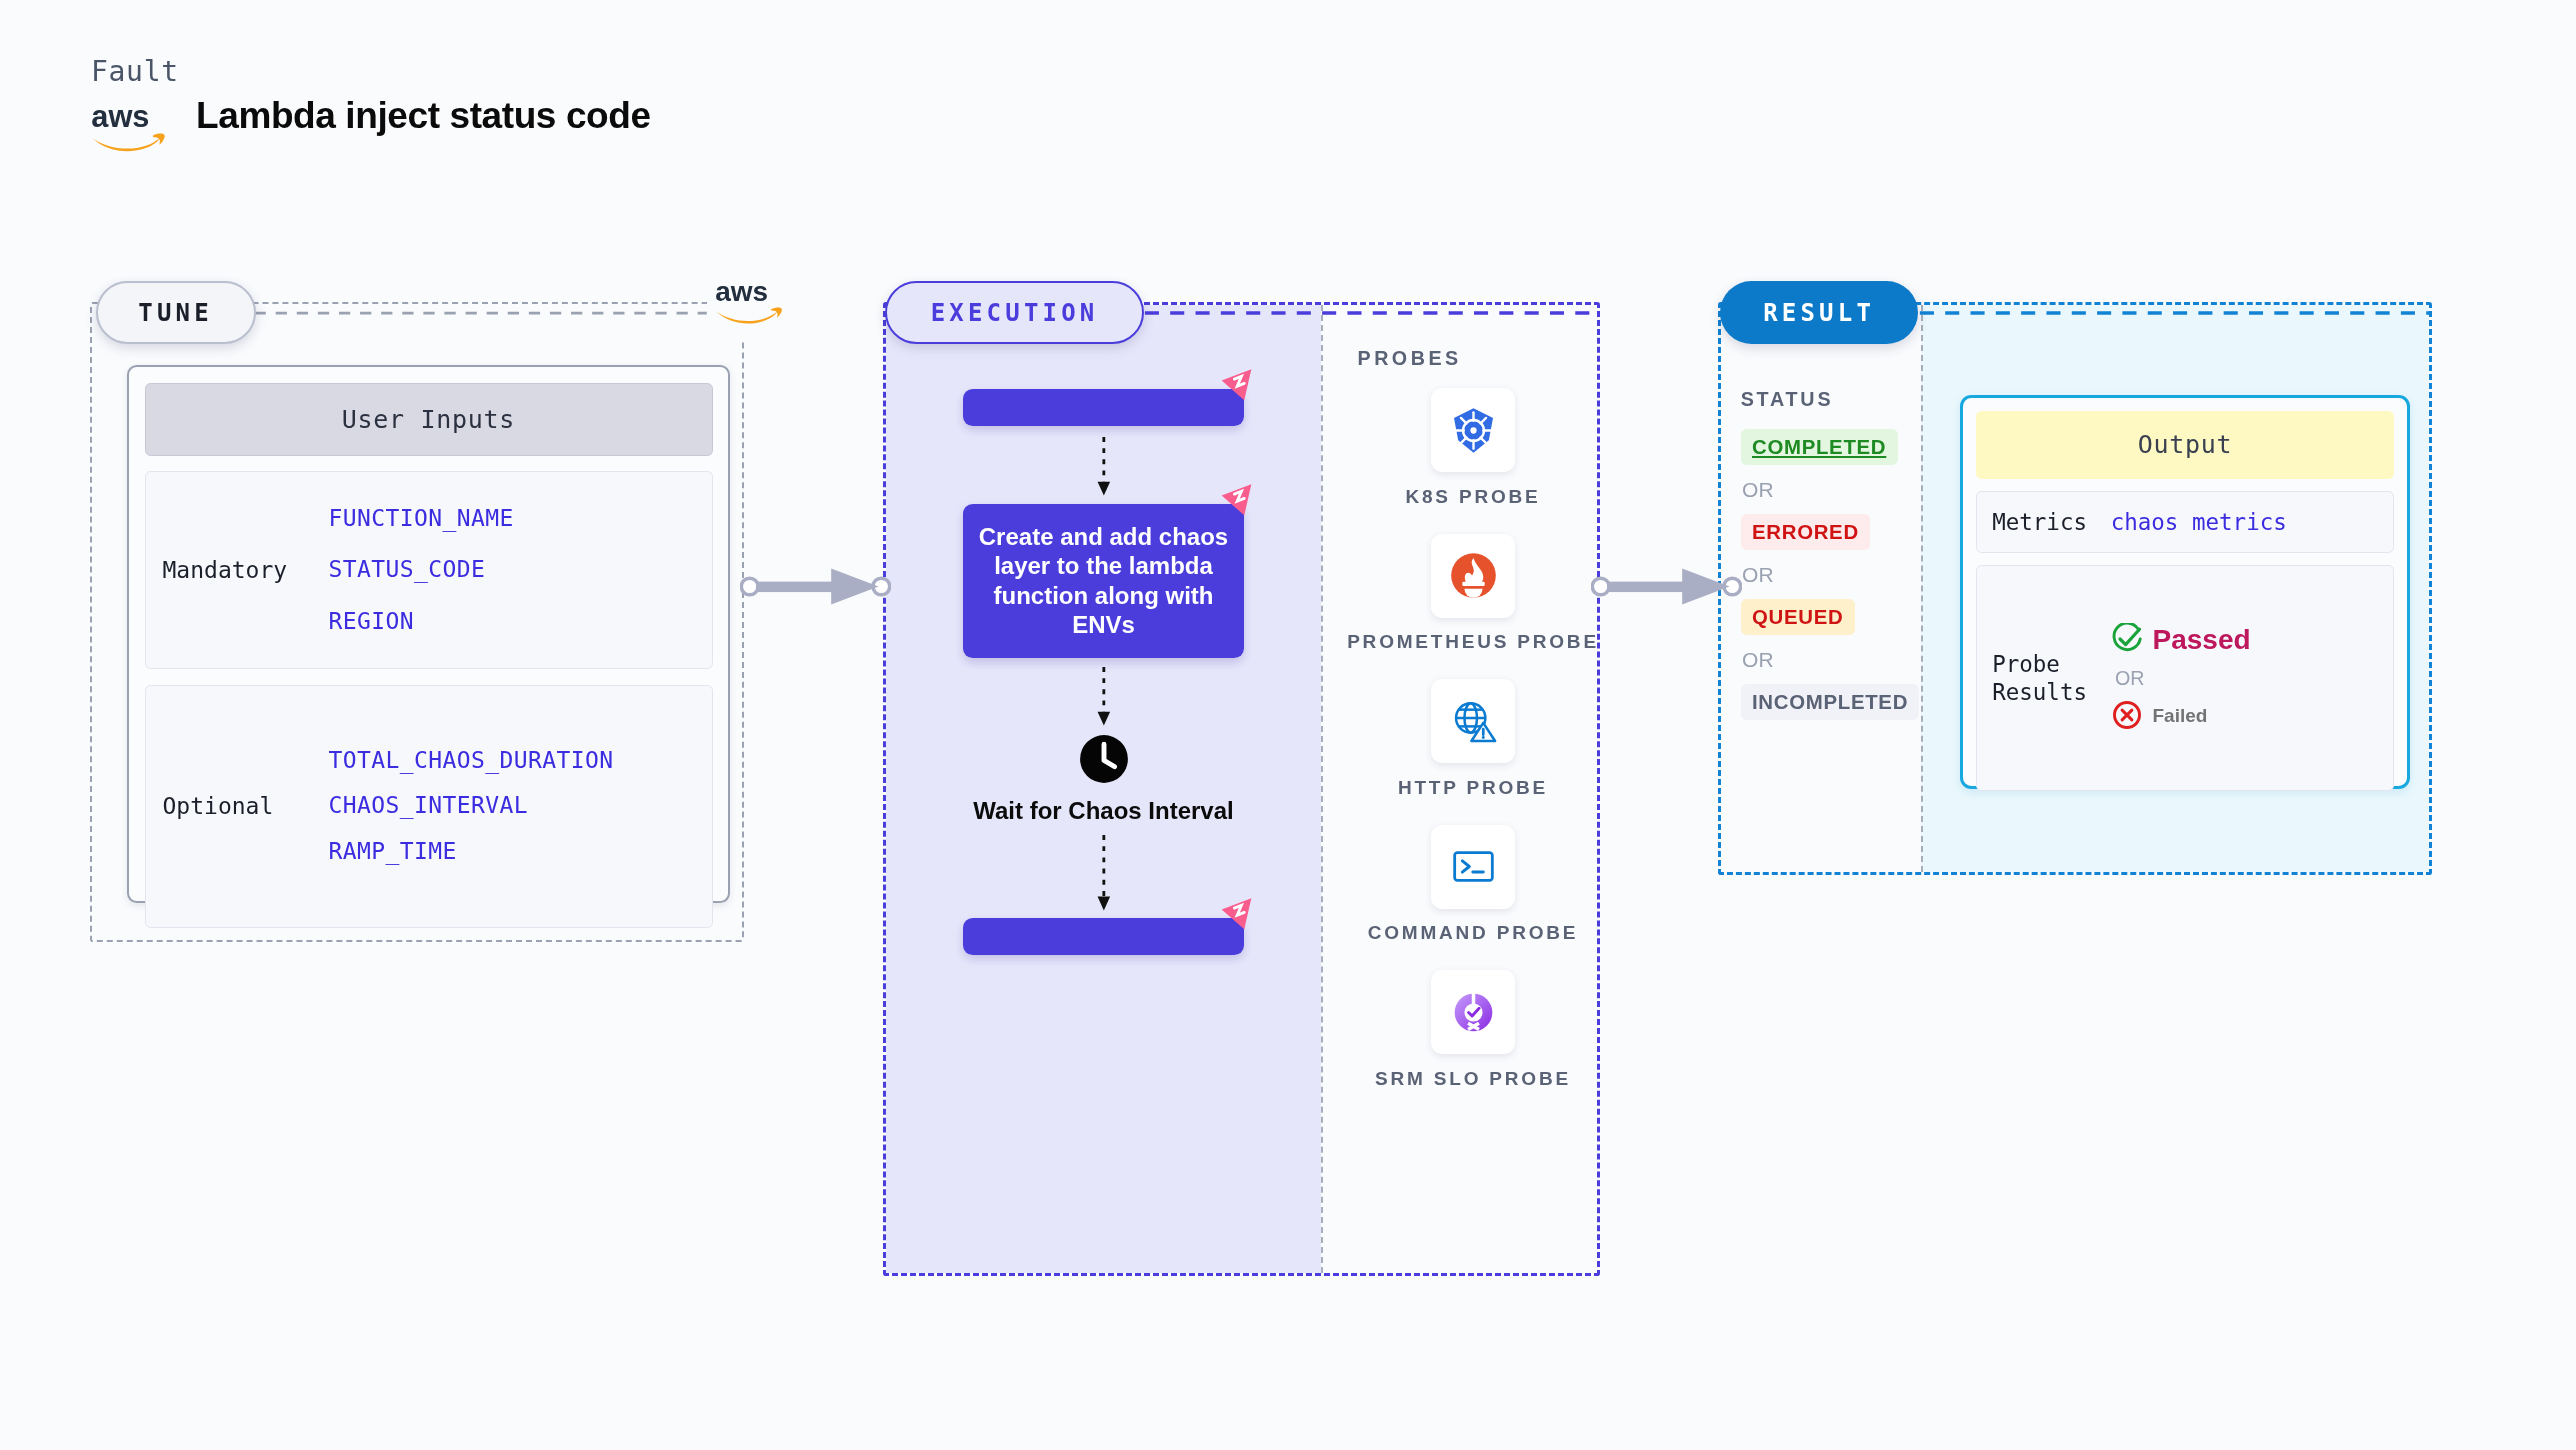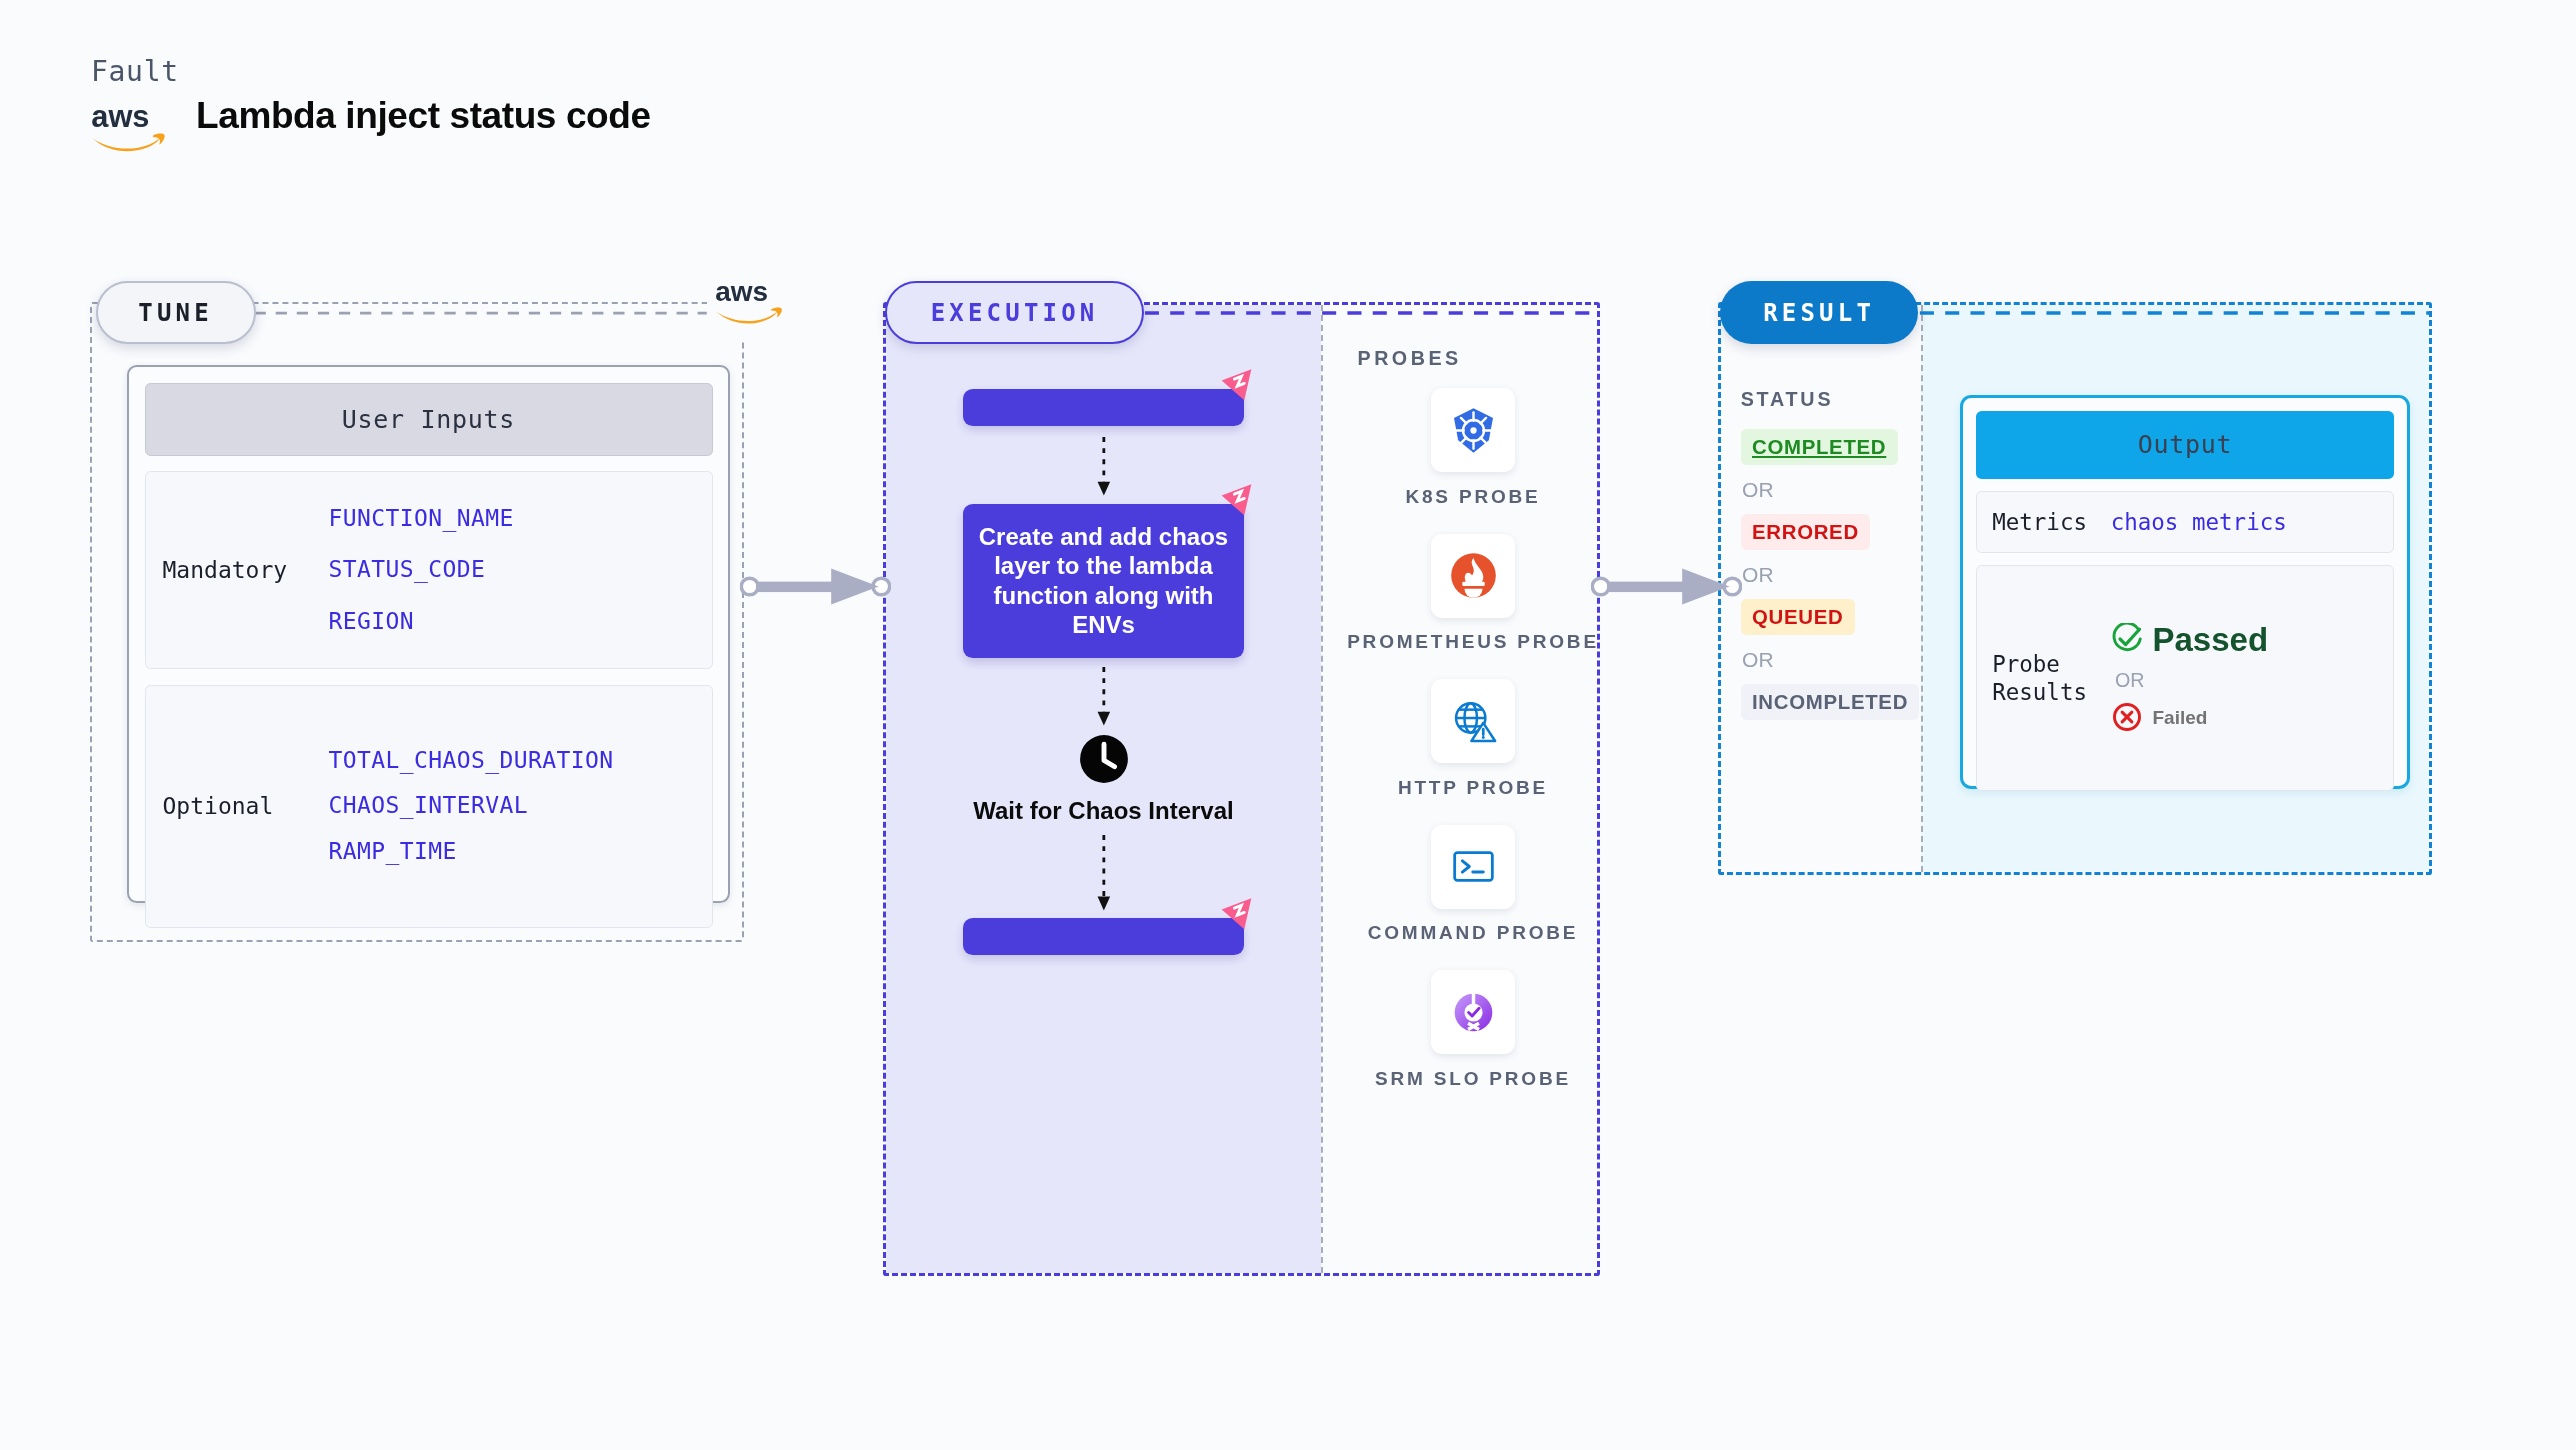--- a/index.html
+++ b/index.html
@@ -171,21 +171,21 @@
     font-size: 20.4px; font-weight: bold; letter-spacing: 0.7px;
   }
   .or-txt { font-size: 21px; color: #9aa1b1; margin: 12.7px 0 12.7px 1.4px; }
 
   #output-card {
     position: absolute; left: 239px; top: 90px; width: 450px; height: 394px;
     border: 3.5px solid #17a8e0; border-radius: 11.3px; background: #fbfcfe;
     padding: 12.7px; box-shadow: 0 3.5px 9.8px rgba(20,120,170,.12);
   }
   .out-head {
-    height: 68px; background: #0ea5e9; border-radius: 5.6px;
+    height: 68px; background: #fef9c3; border-radius: 5.6px;
     display: flex; align-items: center; justify-content: center;
     font-family: "DejaVu Sans Mono", monospace;
     font-size: 25px; color: #3a4050; letter-spacing: 0.7px;
   }
   .out-row {
     margin-top: 12.7px; border: 1.4px solid #e2e5ee; border-radius: 5.6px;
     background: #f7f8fc; display: flex; align-items: center; padding: 15.5px 0;
   }
   .out-key {
     width: 134px; flex: none; padding-left: 15.5px;
@@ -193,21 +193,21 @@
     font-size: 22.5px; color: #1b1f2a; line-height: 1.25;
   }
   .out-val-metrics {
     font-family: "DejaVu Sans Mono", monospace;
     font-size: 22.5px; color: #3b2ce0;
   }
   #out-probe { height: 226px; align-items: center; }
   .pr-line { display: flex; align-items: center; gap: 9.8px; }
   .pr-line + .or-small { margin: 9.8px 0 9.8px 4.2px; }
   .or-small { font-size: 19.7px; color: #9aa1b1; }
-  .pr-pass { font-size: 33px; font-weight: bold; color: #14532d; }
+  .pr-pass { font-size: 28px; font-weight: bold; color: #be185d; }
   .pr-fail { font-size: 19px; font-weight: bold; color: #737373; }
 
   
   .connector { position: absolute; z-index: 5; }
 </style>
 </head>
 <body>
 
 <div class="root">
 

